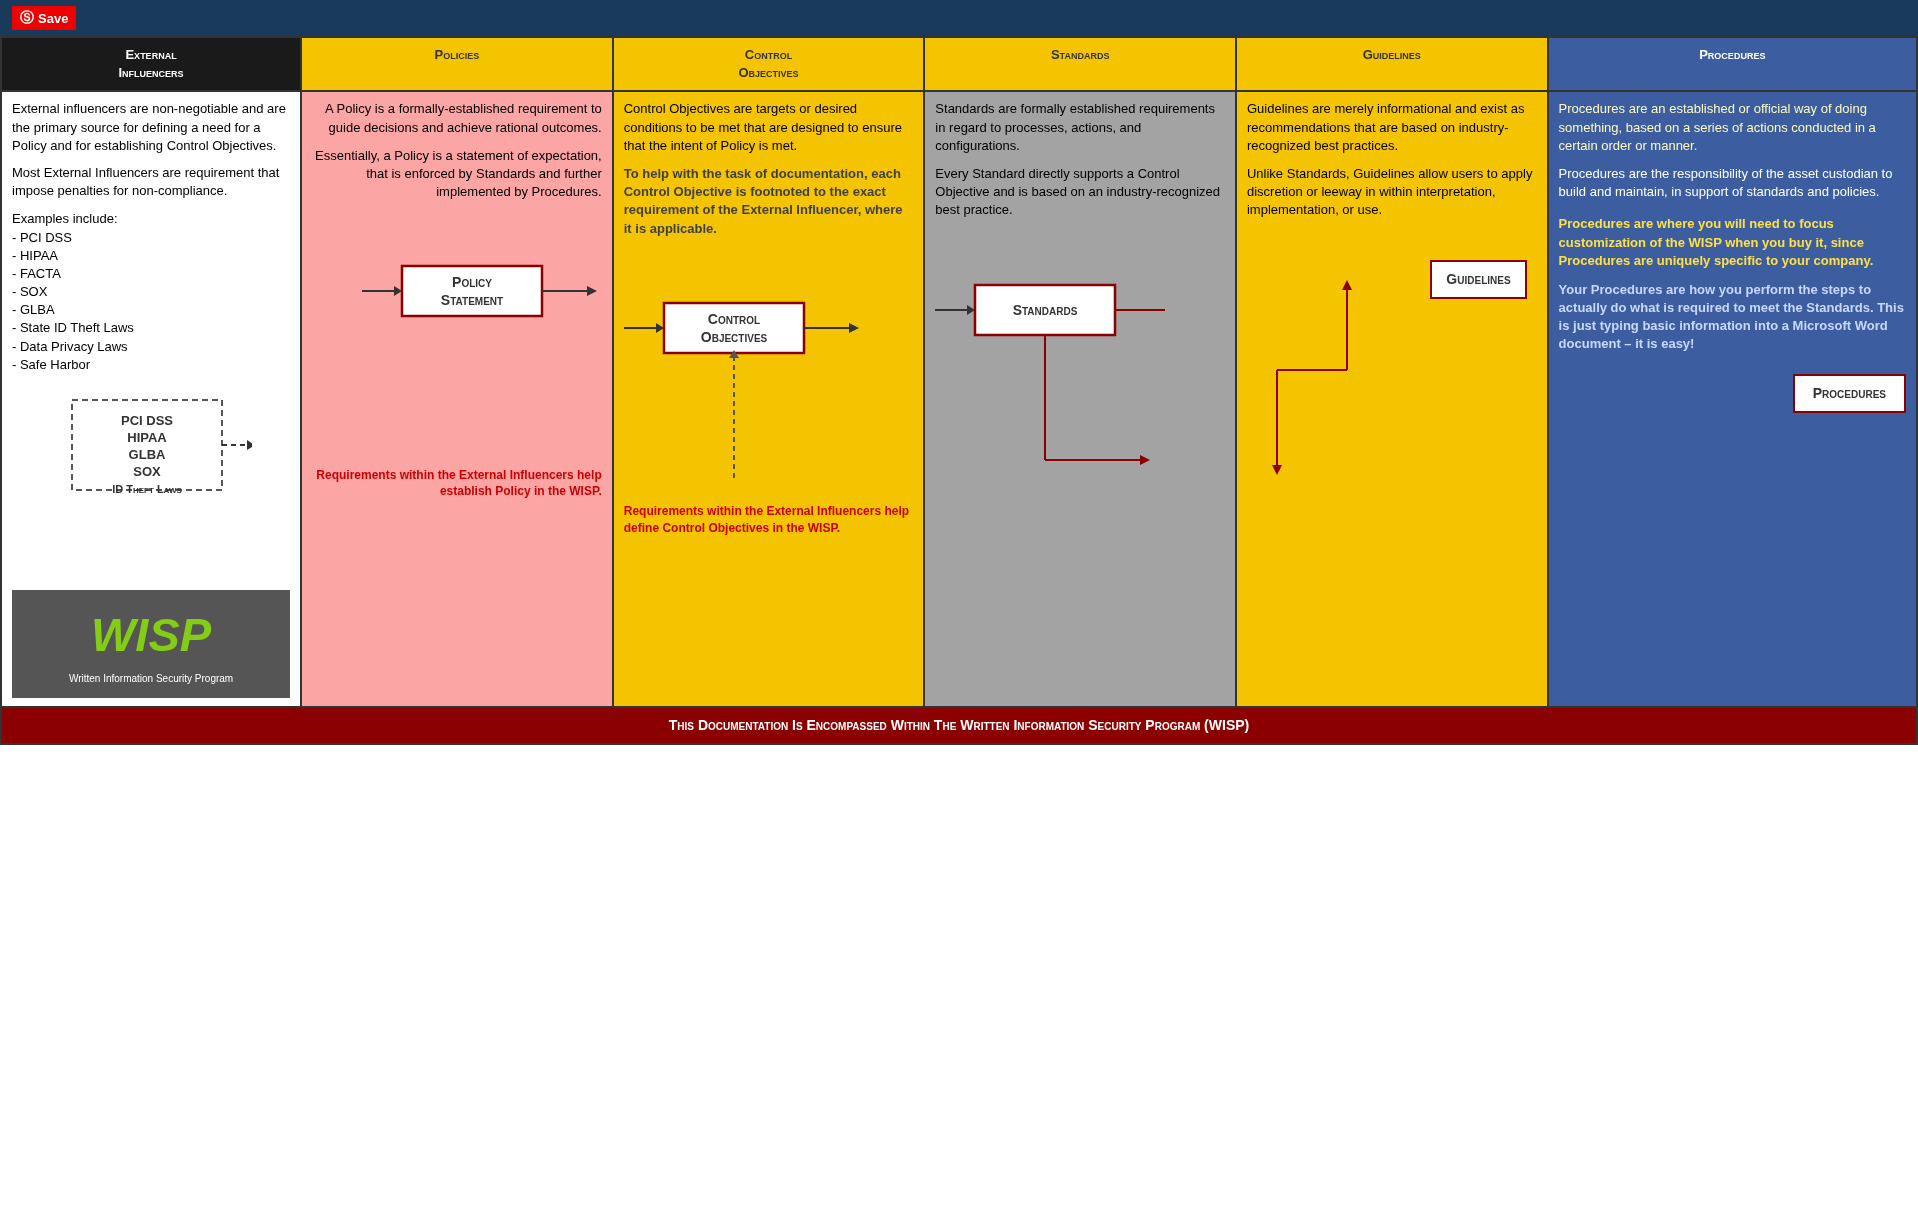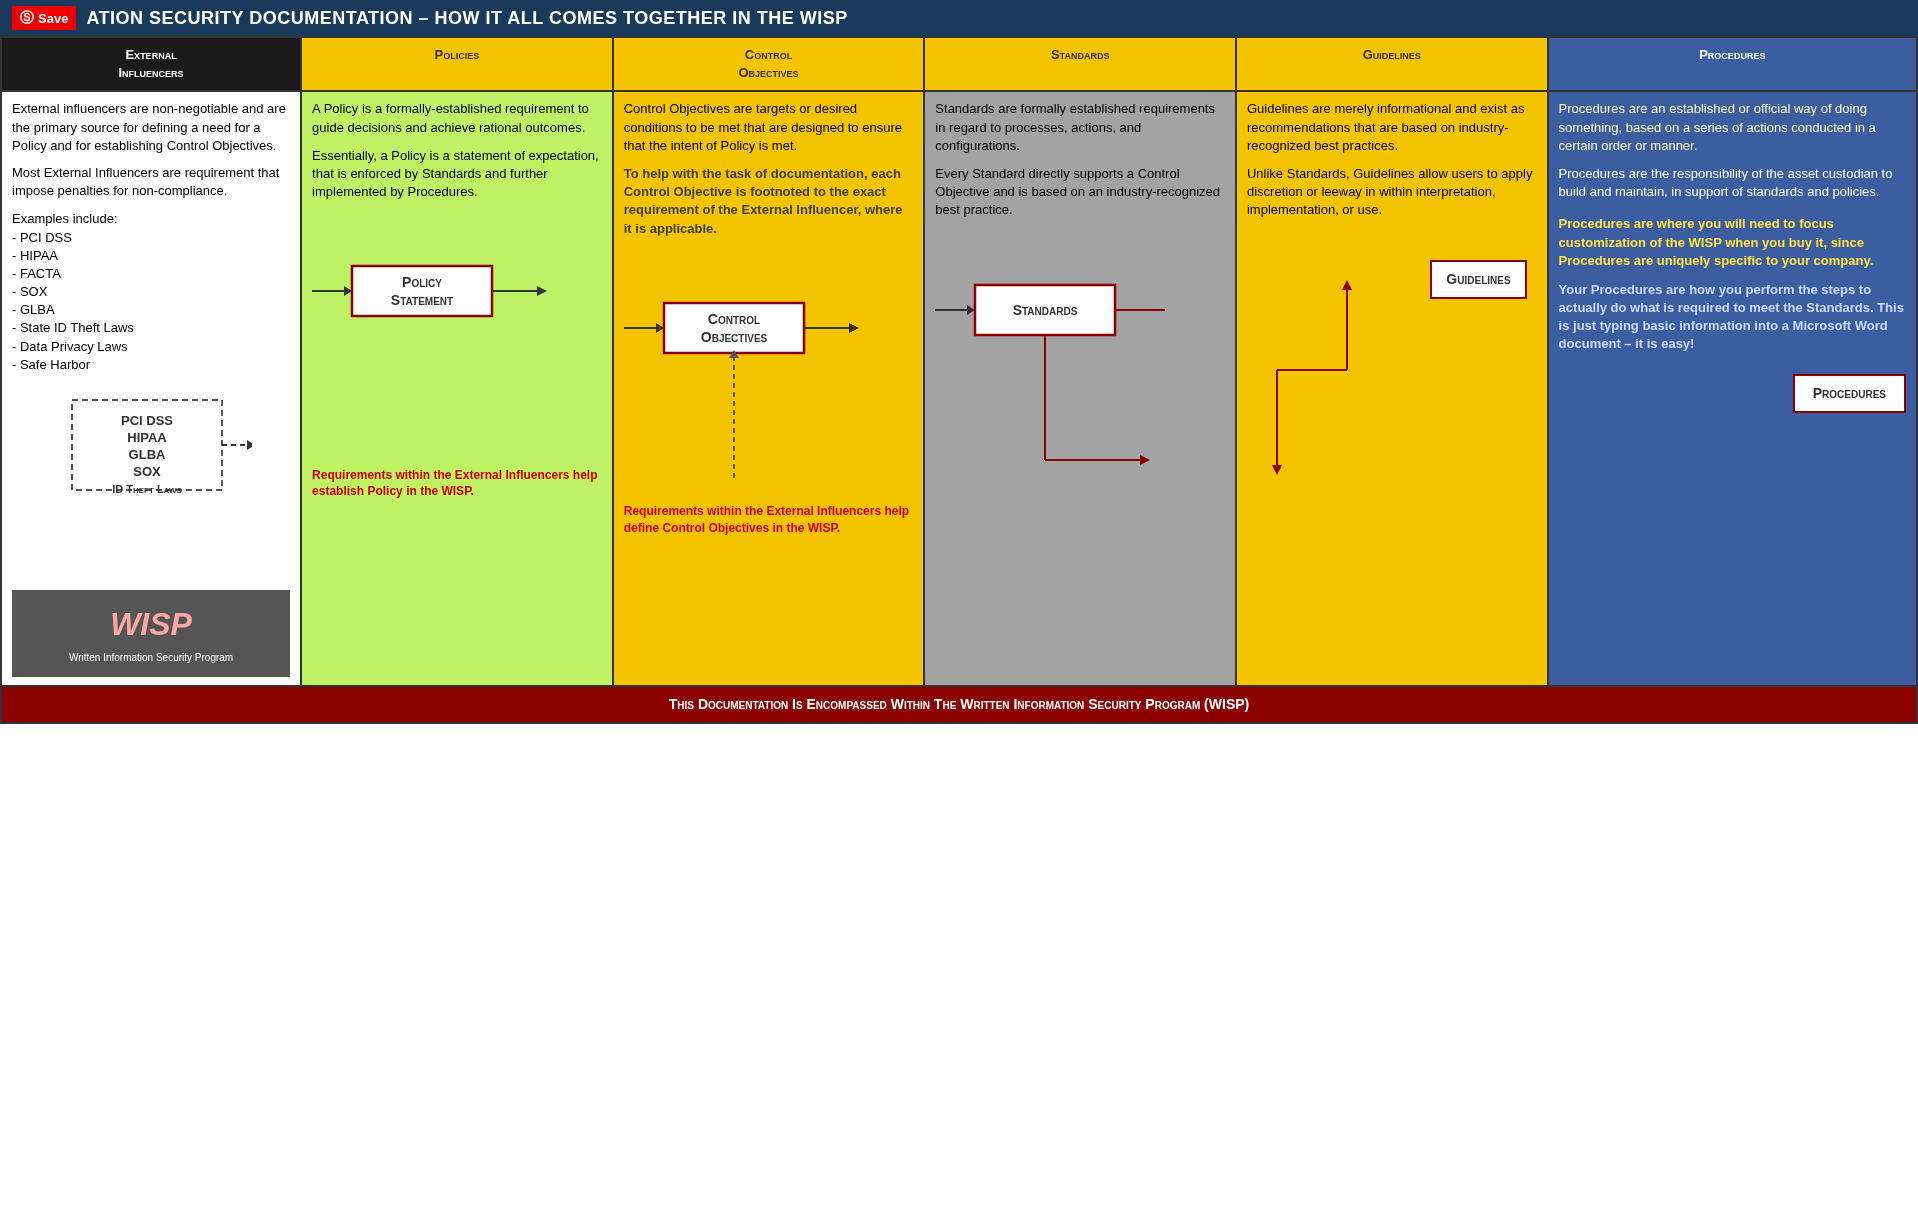--- a/index.html
+++ b/index.html
@@ -68,23 +68,23 @@
     .blue-bold { color: #1e40af; font-weight: bold; }
 
     .wisp-logo {
       background: #555;
       color: #fff;
       padding: 12px;
       text-align: center;
       margin-top: 10px;
     }
     .wisp-logo .wisp-text {
-      font-size: 32px;
-      font-weight: bold;
-      color: #fca5a5;
+      font-size: 47px;
+      font-weight: bold;
+      color: #84cc16;
       font-style: italic;
     }
     .wisp-logo .wisp-sub {
       font-size: 10px;
       color: #fff;
       margin-top: 4px;
     }
 
     .footer-bar {
       background: #8b0000;
@@ -103,21 +103,20 @@
     }
   </style>
 </head>
 <body>
 
 <div class="top-bar">
   <button class="save-btn">
     <span class="pinterest-icon">Ⓢ</span>
     <span>Save</span>
   </button>
-  <span>ATION SECURITY DOCUMENTATION – HOW IT ALL COMES TOGETHER IN THE WISP</span>
 </div>
 
 <table class="main-table">
   <thead>
     <tr>
       <th class="col-external">
         <span>External<br>Influencers</span>
       </th>
       <th class="col-policies">
         <span>Policies</span>
@@ -166,21 +165,21 @@
             <polygon points="235,50 243,55 235,60" fill="#333"></polygon>
           </svg>
         </div>
 
         <div class="wisp-logo" style="margin-top:20px;">
           <div class="wisp-text">WISP</div>
           <div class="wisp-sub">Written Information Security Program</div>
         </div>
       </td>
 
-      <td class="col-policies" style="background:#bef264;">
+      <td class="col-policies" style="background:#fca5a5;text-align:right;">
         <p style="margin-bottom:10px;">A Policy is a formally-established requirement to guide decisions and achieve rational outcomes.</p>
         <p style="margin-bottom:20px;">Essentially, a Policy is a statement of expectation, that is enforced by Standards and further implemented by Procedures.</p>
 
         <div style="position:relative; min-height:220px;">
           <svg width="240" height="220">
 
             <line x1="0" y1="70" x2="35" y2="70" stroke="#333" stroke-width="2"></line>
             <polygon points="32,65 40,70 32,75" fill="#333"></polygon>
 
             <rect x="40" y="45" width="140" height="50" fill="white" stroke="#8b0000" stroke-width="2.5"></rect>

